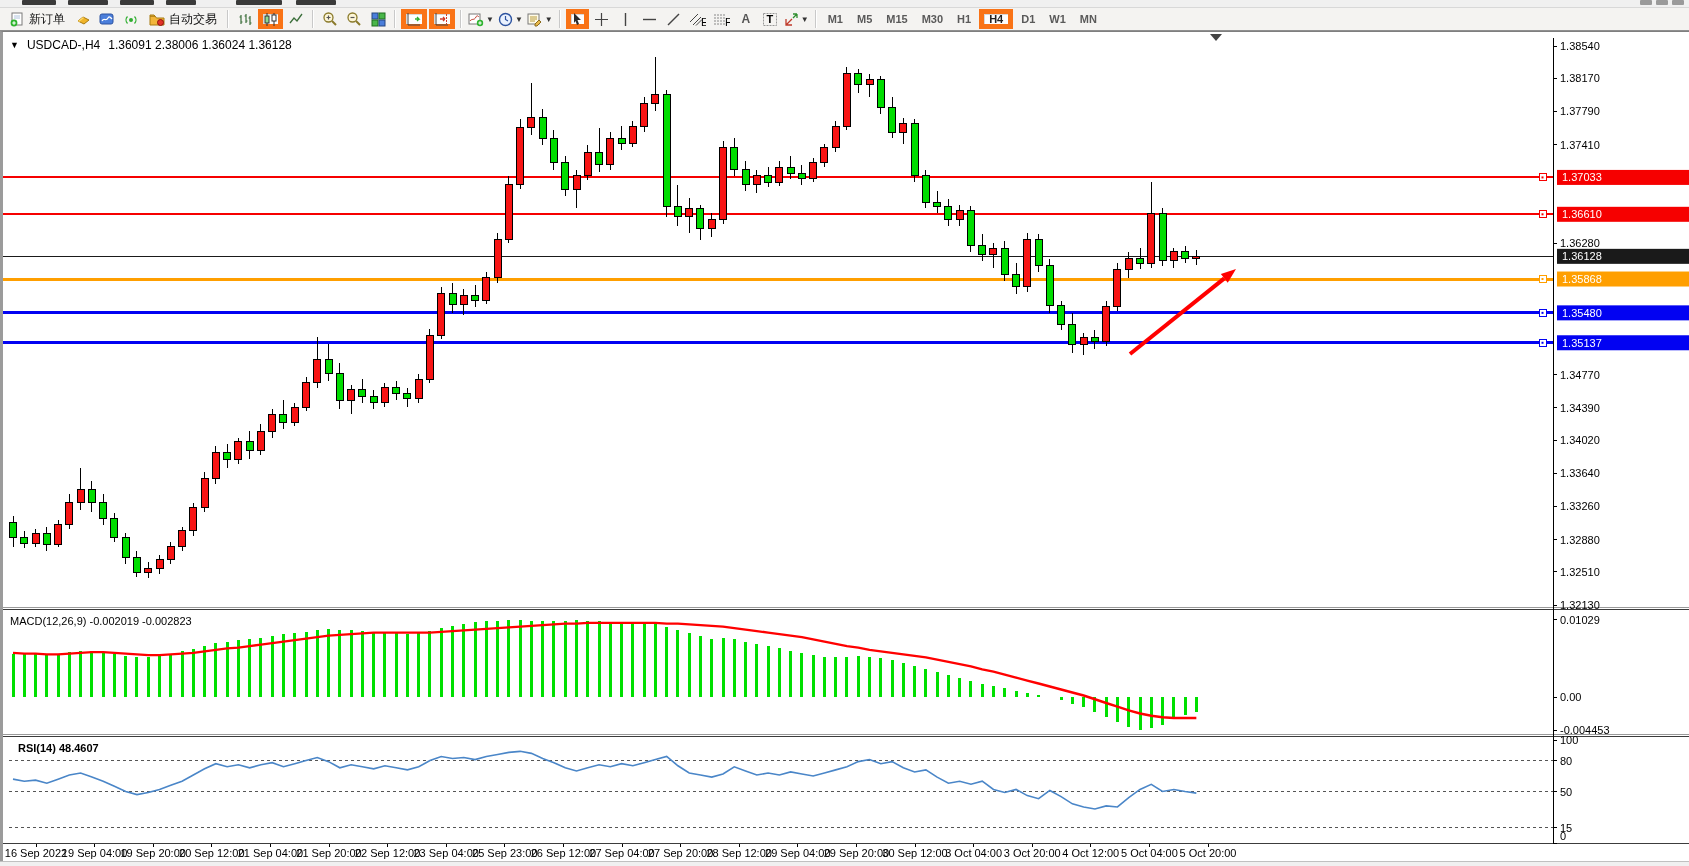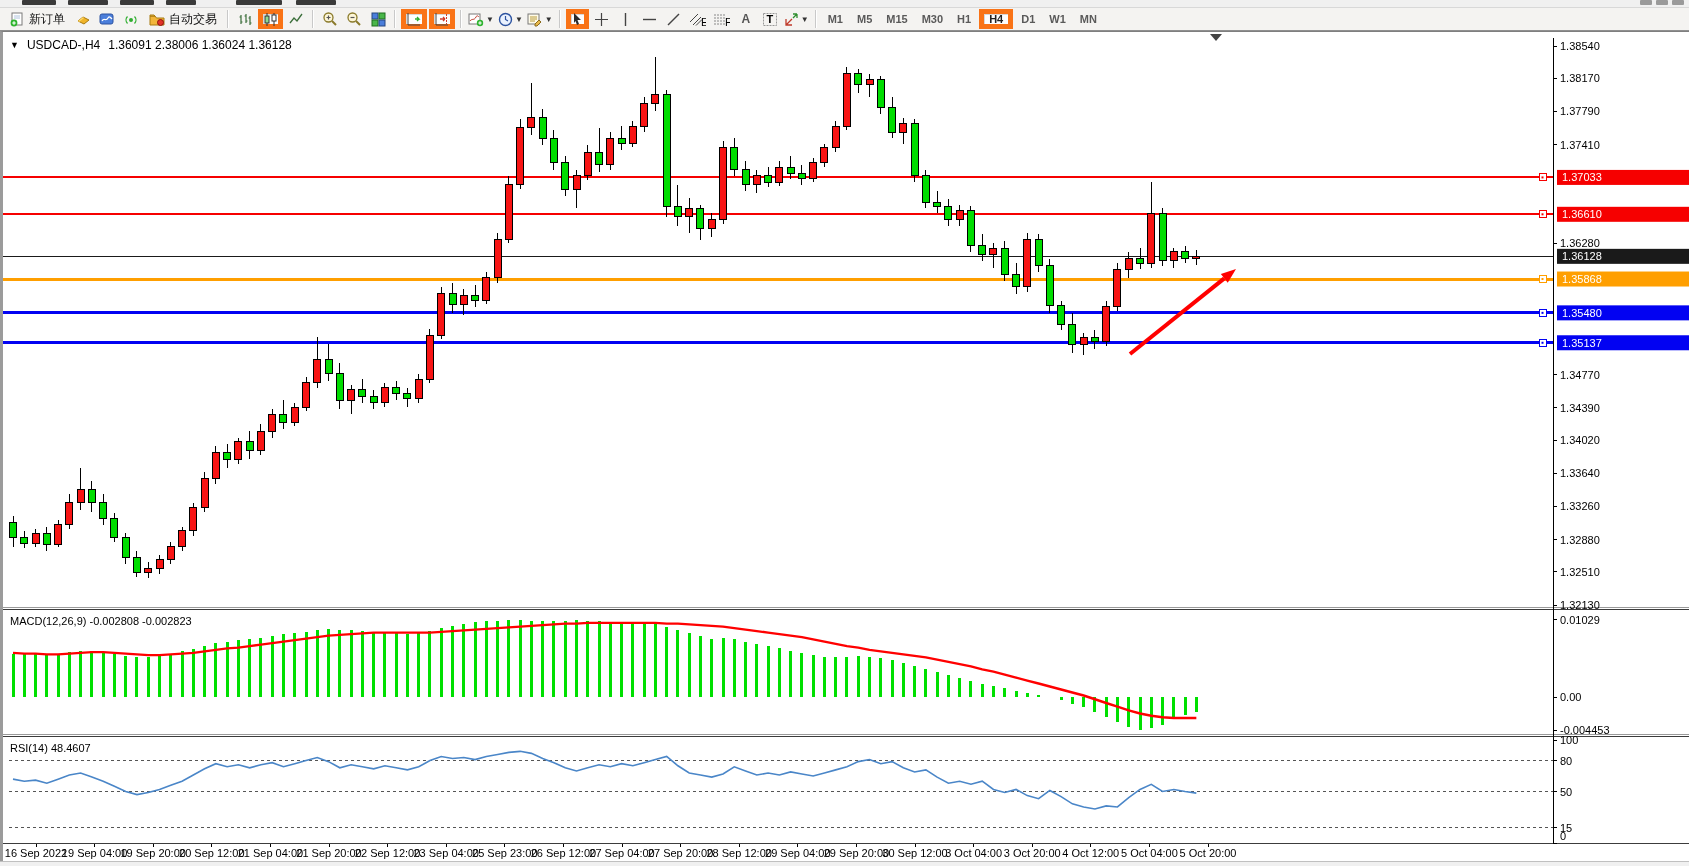--- a/index.html
+++ b/index.html
@@ -17,21 +17,21 @@
   .tf{padding:0 5px;color:#5a5a5a;font-weight:bold;}
   .tf.pressed{color:#222;}
   #tb-right{position:absolute;right:6px;top:8px;height:23px;display:flex;align-items:center;gap:8px;}
   .badge{position:absolute;top:-4px;right:-6px;background:#e03c1e;color:#fff;border-radius:8px;font-size:9px;min-width:12px;height:12px;line-height:12px;text-align:center;font-weight:bold;}
   
   #chartwin{position:absolute;left:0;top:31px;width:1689px;height:830px;background:#fff;border-top:1px solid #7f7f7f;border-left:3px solid #9b9b9b;box-sizing:border-box;}
   #plot{position:absolute;left:0;top:0;}
   #title{position:absolute;left:7px;top:6px;font-size:12px;color:#000;display:flex;gap:8px;align-items:center;z-index:5;}
   #title .tri{font-size:9px;color:#000;}
   #macdlabel{position:absolute;left:7px;top:583px;font-size:11px;color:#000;z-index:5;}
-  #rsilabel{position:absolute;left:7px;top:710px;font-size:11px;color:#000;z-index:5;}
+  #rsilabel{position:absolute;left:15px;top:710px;font-size:11px;color:#000;z-index:5;font-weight:bold;}
   #bottomstrip{position:absolute;left:0;top:861px;width:1689px;height:5px;background:#f0f0f0;border-top:1px solid #c0c0c0;}
   svg text{font-family:"Liberation Sans",sans-serif;font-size:11px;fill:#000;}
   svg text.axlbl{font-size:11px;}
   svg text.boxlbl{fill:#ffffff;}
   .icon{display:inline-block;}
 </style>
 </head>
 <body>
 <div id="app">
 
@@ -244,21 +244,21 @@
       <span class="badge">1</span>
     </div>
   </div>
 
   <div id="chartwin">
     <div id="title">
       <span class="tri">▼</span>
       <span>USDCAD-,H4</span>
       <span>1.36091 2.38006 1.36024 1.36128</span>
     </div>
-    <div id="macdlabel">MACD(12,26,9) -0.002808 -0.002823</div>
+    <div id="macdlabel">MACD(12,26,9) -0.002019 -0.002823</div>
     <div id="rsilabel">RSI(14) 48.4607</div>
     <svg id="plot" width="1686" height="830" viewBox="0 32 1686 830">
         <line x1="0" y1="607.5" x2="1686" y2="607.5" stroke="#9a9a9a" shape-rendering="crispEdges"></line>
         <line x1="0" y1="609.5" x2="1686" y2="609.5" stroke="#3c3c3c" shape-rendering="crispEdges"></line>
         <line x1="0" y1="734.5" x2="1686" y2="734.5" stroke="#9a9a9a" shape-rendering="crispEdges"></line>
         <line x1="0" y1="736.5" x2="1686" y2="736.5" stroke="#3c3c3c" shape-rendering="crispEdges"></line>
         <line x1="0" y1="843.5" x2="1686" y2="843.5" stroke="#3c3c3c" shape-rendering="crispEdges"></line>
         <line x1="1550" y1="38" x2="1550" y2="843" stroke="#000" shape-rendering="crispEdges"></line>
         <line x1="0" y1="177.42168486739388" x2="1550" y2="177.42168486739388" stroke="#f60000" stroke-width="2" shape-rendering="crispEdges"></line>
         <line x1="0" y1="214.3104524180955" x2="1550" y2="214.3104524180955" stroke="#f60000" stroke-width="2" shape-rendering="crispEdges"></line>

